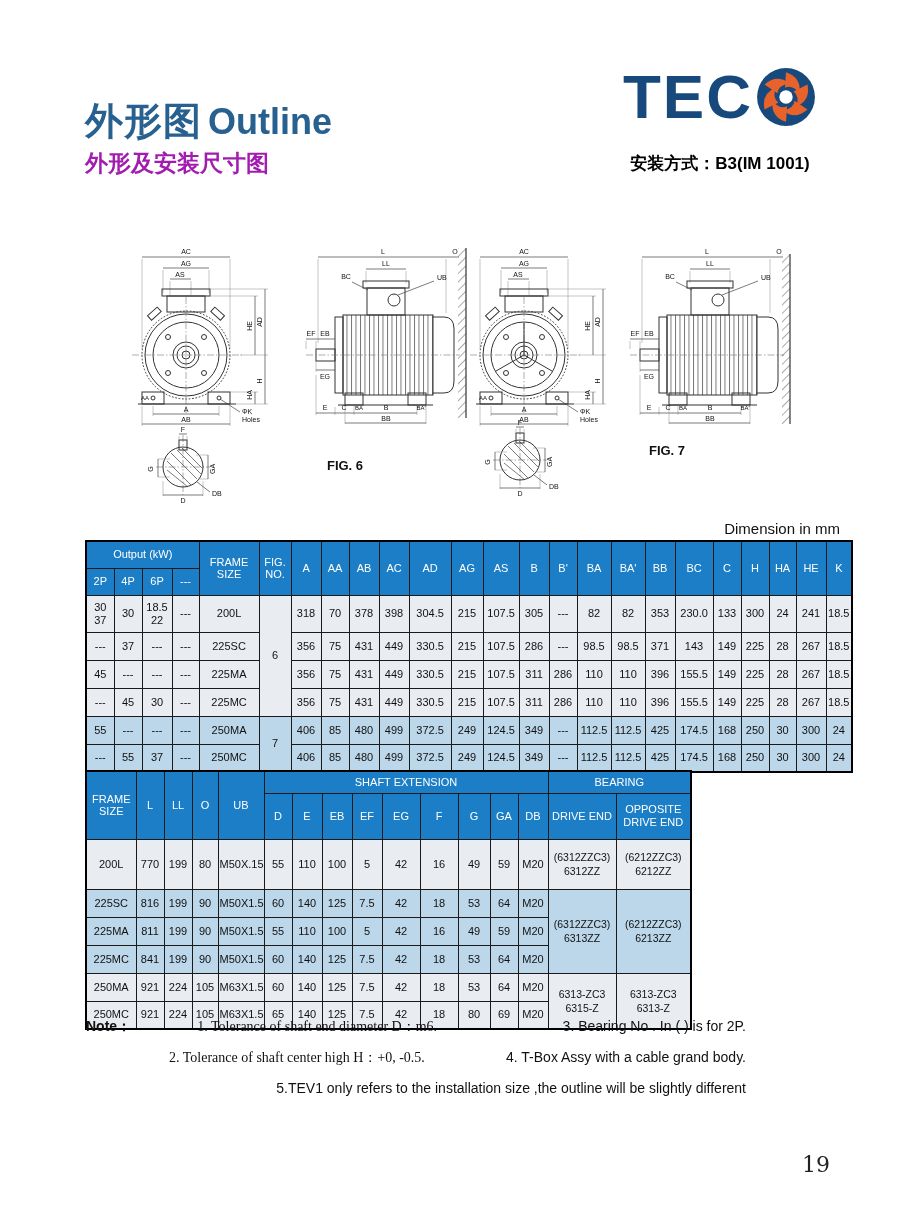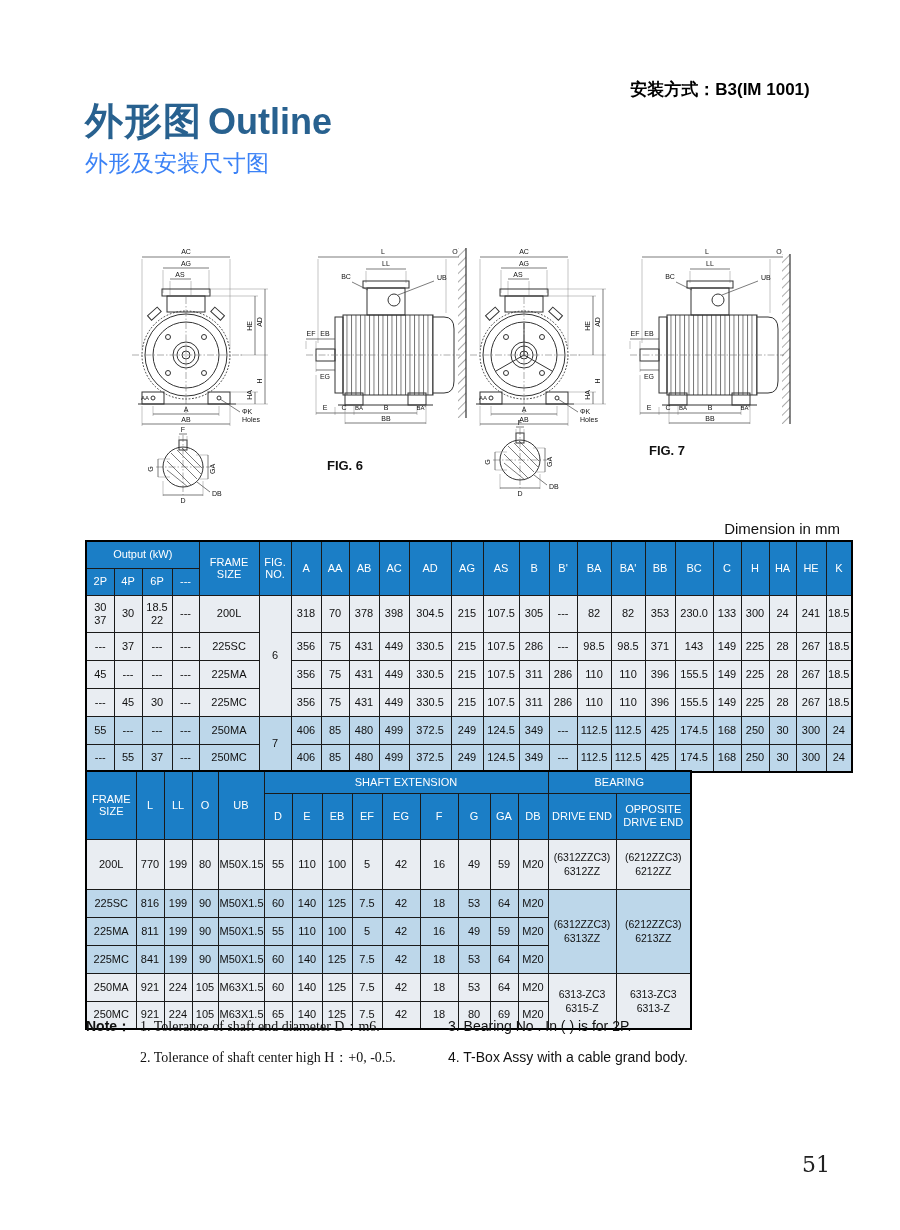--- a/index.html
+++ b/index.html
@@ -2,26 +2,26 @@
 <html><head>
 <meta charset="utf-8">
 <style>
   html,body{margin:0;padding:0;}
   body{width:900px;height:1230px;position:relative;background:#ffffff;
        font-family:"Liberation Sans",sans-serif;color:#111;overflow:hidden;}
   
   .title-block{position:absolute;left:85px;top:96px;}
   .title-zh{font-size:38px;font-weight:700;color:#28618f;letter-spacing:1px;}
   .title-en{font-size:36px;font-weight:600;color:#28618f;margin-left:6px;}
-  .subtitle{position:absolute;left:85px;top:148px;font-size:23px;font-weight:400;color:#3b82f6;}
+  .subtitle{position:absolute;left:85px;top:148px;font-size:23px;font-weight:700;color:#a21caf;}
   .logo-block{position:absolute;left:600px;top:66px;width:240px;text-align:center;}
   .logo-row{display:flex;align-items:center;justify-content:center;}
   .logo-letters{font-size:62px;font-weight:800;color:#17497c;letter-spacing:2px;line-height:1;}
   .logo-o{width:62px;height:62px;margin-left:2px;}
-  .mounting{margin-top:12px;font-size:17px;font-weight:700;color:#000;text-align:center;}
+  .mounting{margin-top:24px;font-size:17px;font-weight:700;color:#000;text-align:center;}
   
   .figs{position:absolute;left:0;top:228px;width:900px;height:296px;}
   .ol{stroke:#333;stroke-width:1;fill:none;}
   .dl{stroke:#444;stroke-width:0.7;fill:none;}
   .ext{stroke:#888;stroke-width:0.5;fill:none;}
   .cl{stroke:#777;stroke-width:0.6;fill:none;stroke-dasharray:7 2 1.5 2;}
   .dimtxt{font-size:7px;fill:#111;}
   .dimtxt.small{font-size:6px;}
   .figlabel{font-size:13px;font-weight:700;fill:#111;}
   
@@ -39,38 +39,53 @@
   #table1 thead tr{height:27px;}
   #table1 tbody tr{height:28px;}
   #table1 tbody tr:first-child{height:37px;}
   #table2 thead tr:first-child{height:22px;}
   #table2 thead tr:last-child{height:46px;}
   #table2 tbody tr{height:28px;}
   #table2 tbody tr:first-child{height:50px;}
   td.brg{font-size:10.5px;line-height:1.35;margin-left:46px;}
   
   .notes{position:absolute;left:86px;top:1018px;width:660px;font-size:14px;color:#111;}
-  .notes .nrow{display:flex;margin-bottom:13px;}
+  .notes .nrow{display:flex;margin-bottom:13px;justify-content:space-between;}
   .note-label{font-weight:700;width:54px;flex:none;}
   .nind{width:54px;flex:none;}
   .ncol1{width:308px;flex:none;font-family:Liberation Serif, serif;}
   .n5{margin-top:6px;}
   .n6{margin-top:13px;padding-left:8px;}
   .page-number{position:absolute;left:802px;top:1152px;font-family:"DejaVu Serif",serif;
                font-size:22px;color:#222;}
 </style>
 </head>
 <body>
 
 <div class="title-block">
   <span class="title-zh">外形图</span><span class="title-en">Outline</span>
 </div>
 <div class="subtitle">外形及安装尺寸图</div>
 
 <div class="logo-block">
+  <div class="logo-row">
+    <span class="logo-letters">TEC</span>
+    <svg class="logo-o" viewBox="0 0 60 60">
+      <circle cx="30" cy="30" r="28" fill="#17497c"></circle>
+      <g fill="#e8632c">
+        <path d="M30,6 Q45,11 43,26 Q36,18 29,21 Z"></path>
+        <path d="M30,6 Q45,11 43,26 Q36,18 29,21 Z" transform="rotate(60 30 30)"></path>
+        <path d="M30,6 Q45,11 43,26 Q36,18 29,21 Z" transform="rotate(120 30 30)"></path>
+        <path d="M30,6 Q45,11 43,26 Q36,18 29,21 Z" transform="rotate(180 30 30)"></path>
+        <path d="M30,6 Q45,11 43,26 Q36,18 29,21 Z" transform="rotate(240 30 30)"></path>
+        <path d="M30,6 Q45,11 43,26 Q36,18 29,21 Z" transform="rotate(300 30 30)"></path>
+      </g>
+      <circle cx="30" cy="30" r="6.5" fill="#ffffff"></circle>
+    </svg>
+  </div>
   <div class="mounting">安装方式：B3(IM 1001)</div>
 </div>
 
 <svg class="figs" viewBox="0 0 900 296">
   <defs>
     <pattern id="fins" width="4.5" height="8" patternUnits="userSpaceOnUse">
       <line x1="0.5" y1="0" x2="0.5" y2="8" stroke="#333" stroke-width="0.7"></line>
     </pattern>
     <pattern id="hatch" width="6" height="6" patternUnits="userSpaceOnUse" patternTransform="rotate(45)">
       <line x1="0" y1="0" x2="0" y2="6" stroke="#555" stroke-width="1"></line>
@@ -664,18 +679,22 @@
   <div class="nrow">
     <span class="note-label">Note：</span>
     <span class="ncol1">1. Tolerance  of  shaft  end  diameter  D：m6.</span>
     <span>3.  Bearing   No .  In (      )  is  for  2P.</span>
   </div>
   <div class="nrow">
     <span class="nind"></span>
     <span class="ncol1">2. Tolerance  of  shaft  center  high  H：+0, -0.5.</span>
     <span>4. T-Box Assy with a cable grand body.</span>
   </div>
+  <div class="nrow n5">
+    <span class="nind"></span>
+    <span>5.TEV1 only refers  to the installation size ,the outline will be slightly different</span>
+  </div>
   <div class="nrow n6">
     <span class="nind"></span>
   </div>
 </div>
 
-<div class="page-number">51</div>
+<div class="page-number">19</div>
 
 </body></html>

